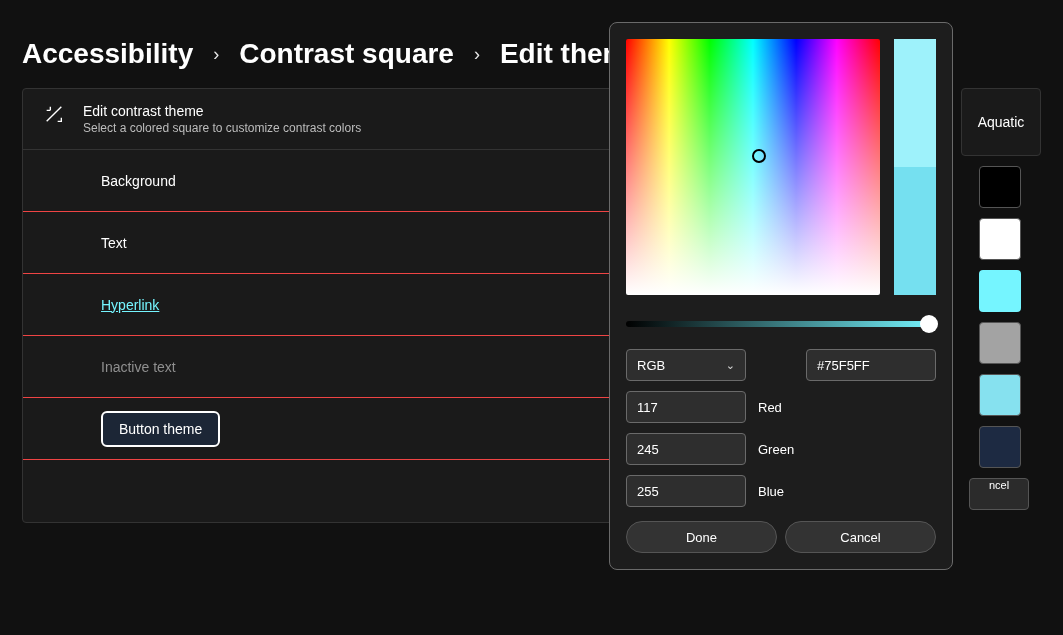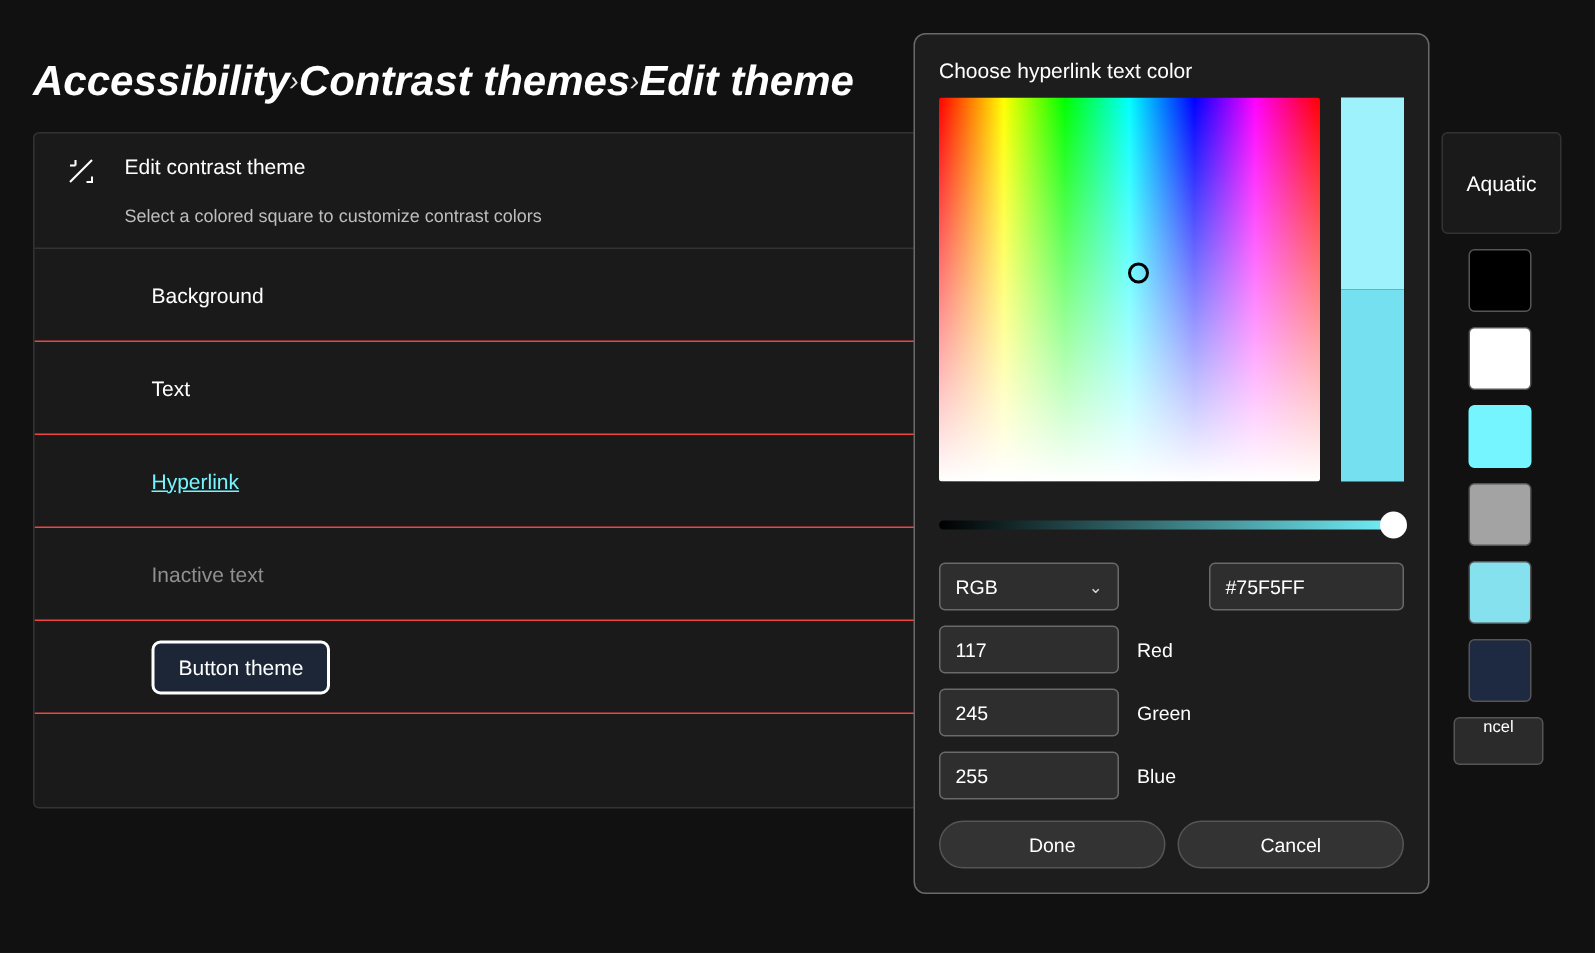--- a/index.html
+++ b/index.html
@@ -11,24 +11,24 @@
     body {
       background: #111111;
       color: #fff;
       width: 1063px;
       height: 635px;
       overflow: hidden;
     }
     .breadcrumb {
       display: flex;
       align-items: center;
+      gap: 20px;
       padding: 38px 22px 18px;
       font-size: 28px;
       font-weight: 600;
-      font-style: italic;
     }
     .breadcrumb .chev {
       font-size: 18px;
       font-weight: 400;
       opacity: 0.9;
     }
     .main-row {
       display: flex;
       gap: 16px;
       padding: 0 22px;
@@ -43,21 +43,21 @@
     .card-header {
       display: flex;
       align-items: flex-start;
       gap: 18px;
       padding: 14px 20px;
       border-bottom: 1px solid #333;
     }
     .card-header-icon svg { width: 22px; height: 22px; }
     .card-header-text { }
     .card-header-title { font-size: 14px; }
-    .card-header-sub { font-size: 12px; color: #bdbdbd; margin-top: 18px; }
+    .card-header-sub { font-size: 12px; color: #bdbdbd; margin-top: 2px; }
     .color-row {
       display: flex;
       align-items: center;
       padding: 0 20px 0 78px;
       height: 62px;
       border-bottom: 1px solid #ef4444;
       font-size: 14px;
     }
     .hyper-label {
       color: #75F5FF;
@@ -200,21 +200,21 @@
       justify-content: center;
       font-size: 13px;
     }
   </style>
 </head>
 <body>
 
 <div class="breadcrumb">
   <span>Accessibility</span>
   <span class="chev">›</span>
-  <span>Contrast themes</span>
+  <span>Contrast square</span>
   <span class="chev">›</span>
   <span>Edit theme</span>
 </div>
 
 <div class="main-row">
   <div class="theme-card">
     <div class="card-header">
       <span class="card-header-icon">
         <svg viewBox="0 0 24 24" fill="none" stroke="#fff" stroke-width="1.5">
           <path d="M4 20 L20 4"></path>
@@ -256,21 +256,20 @@
     <div class="swatch" style=";background:#a3a3a3"></div>
     <div class="swatch" style=";background:#86E1EF"></div>
     <div class="swatch" style=";background:#1d2a42"></div>
     <div class="cancel-pill">
       <span>ncel</span>
     </div>
   </div>
 </div>
 
 <div class="popover">
-  <div class="popover-title">Choose hyperlink text color</div>
   <div class="picker-row">
     <div class="spectrum">
       <div class="indicator"></div>
     </div>
     <div class="preview-strip">
       <div class="preview-top" style=";background:#9EF2FB"></div>
       <div class="preview-bottom" style=";background:#75E0F0"></div>
     </div>
   </div>
   <div class="lightness-track">

